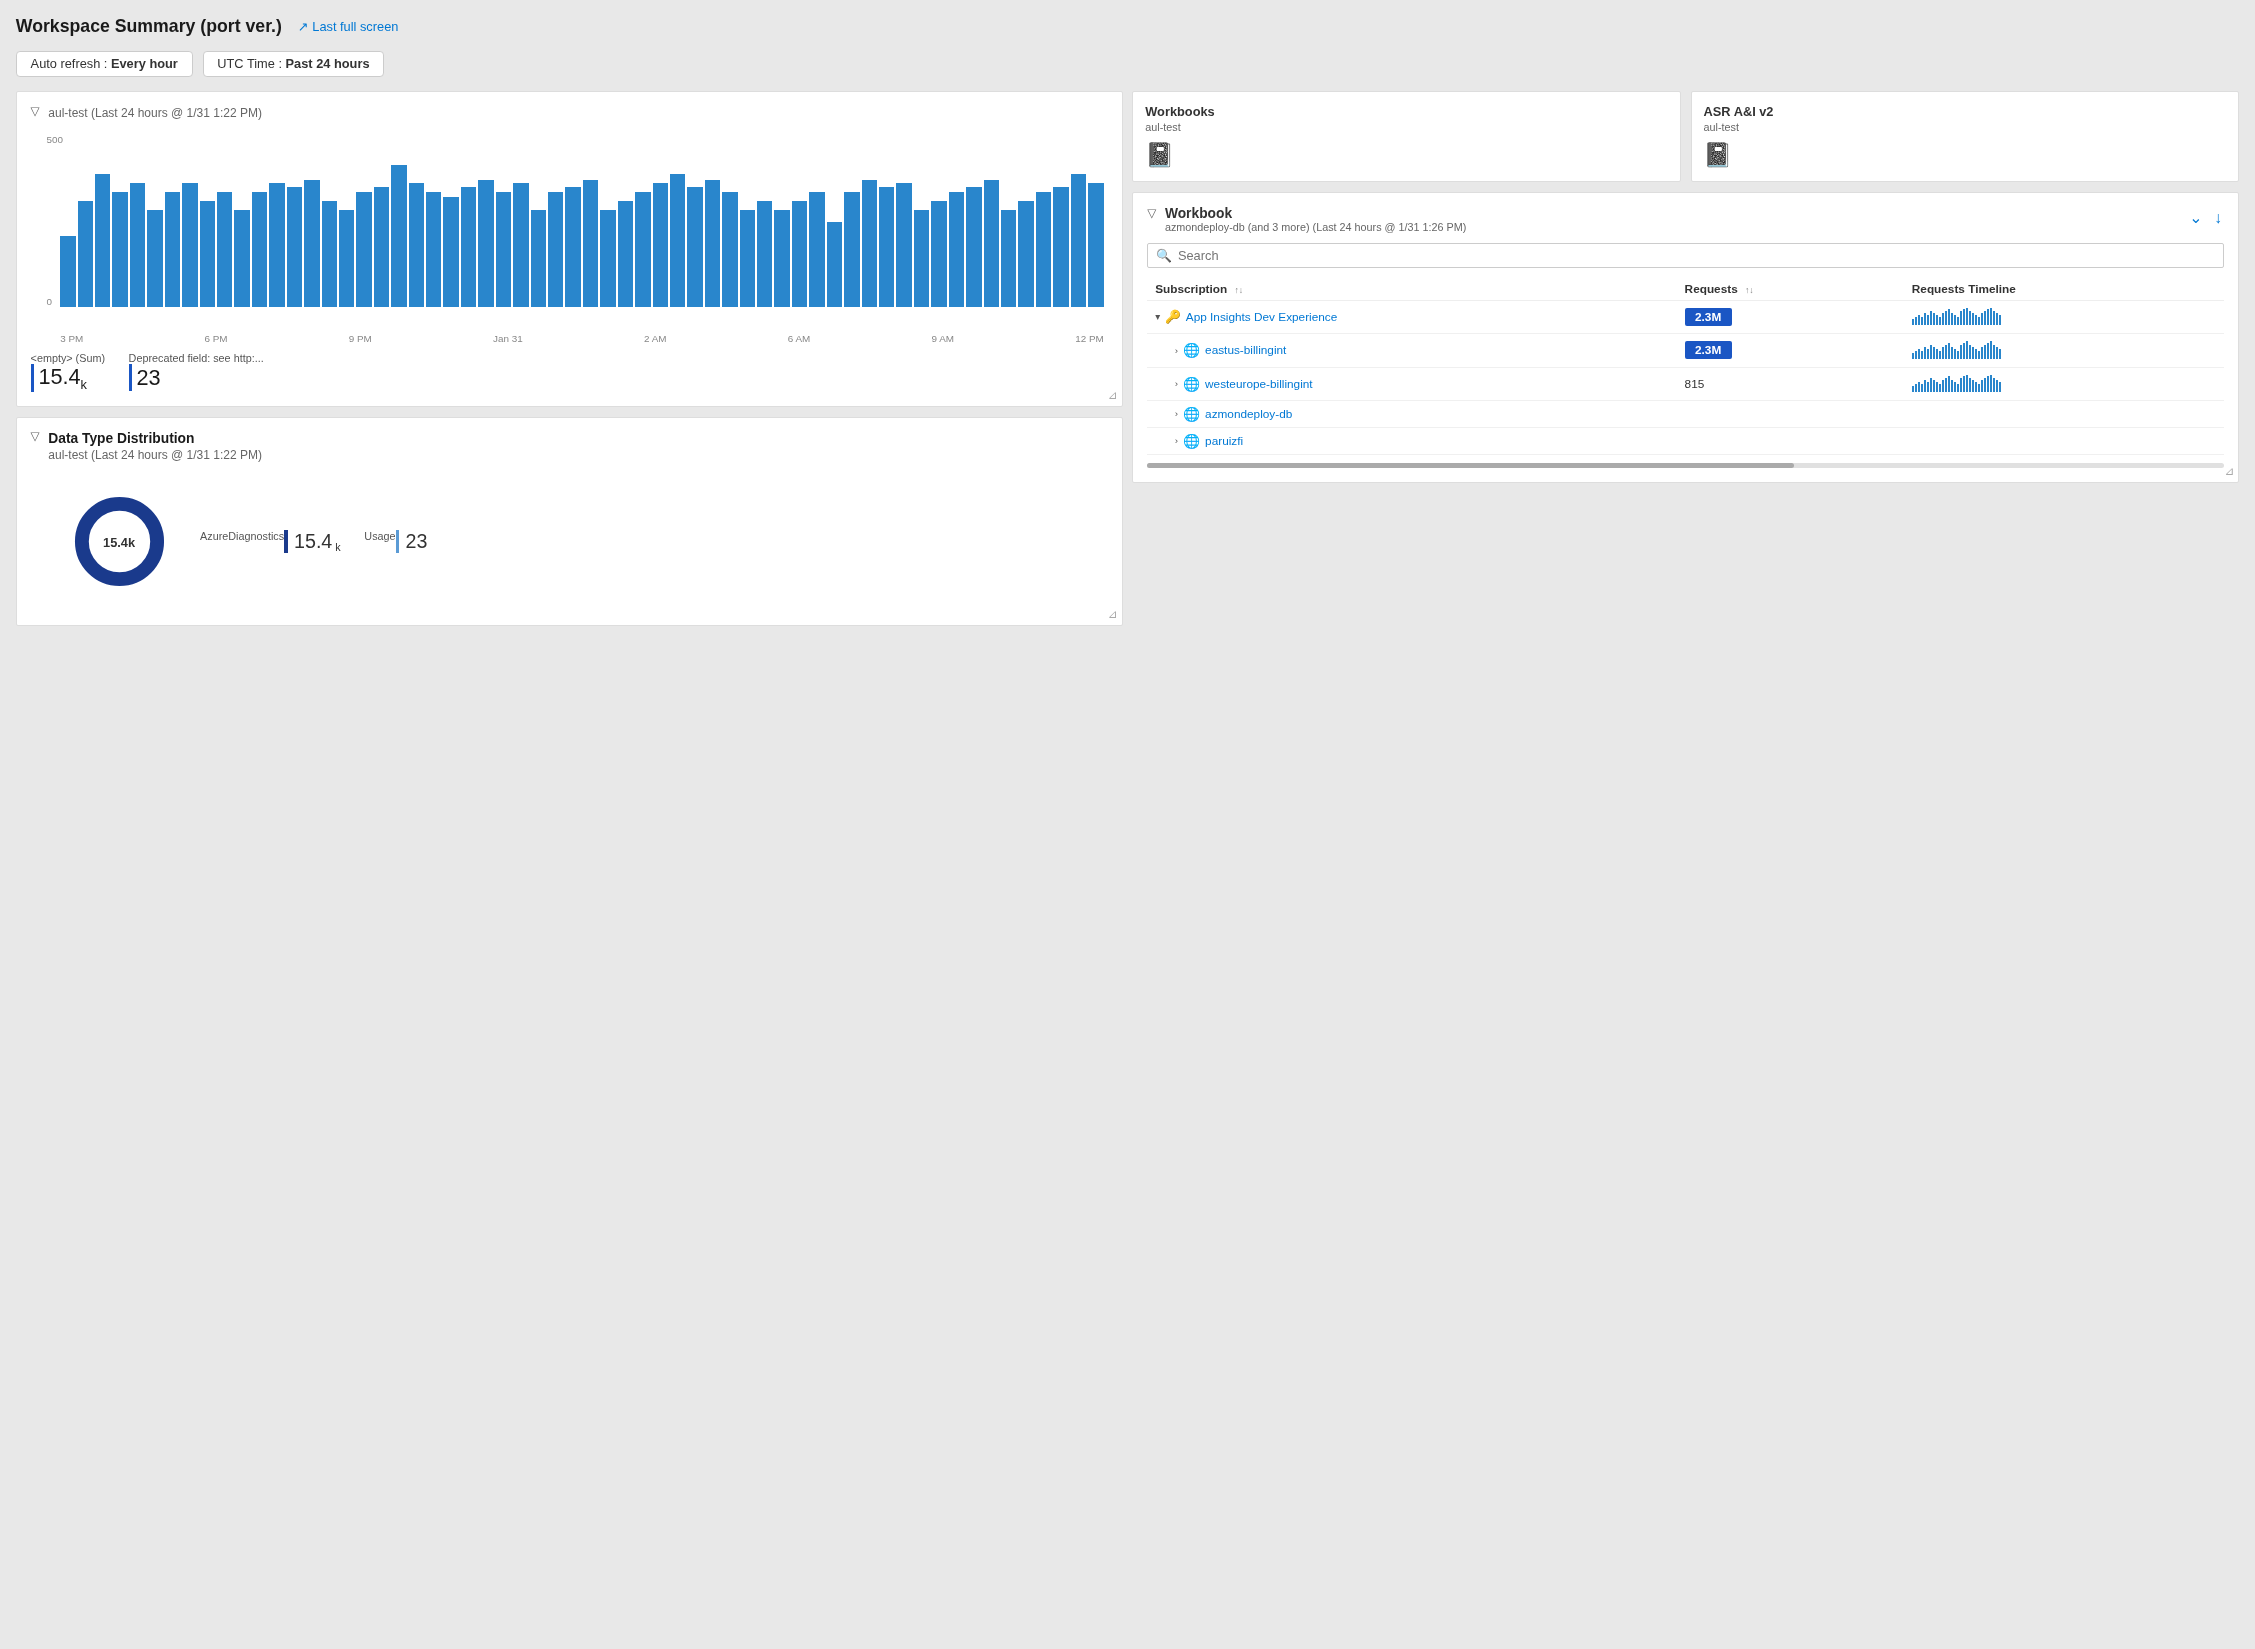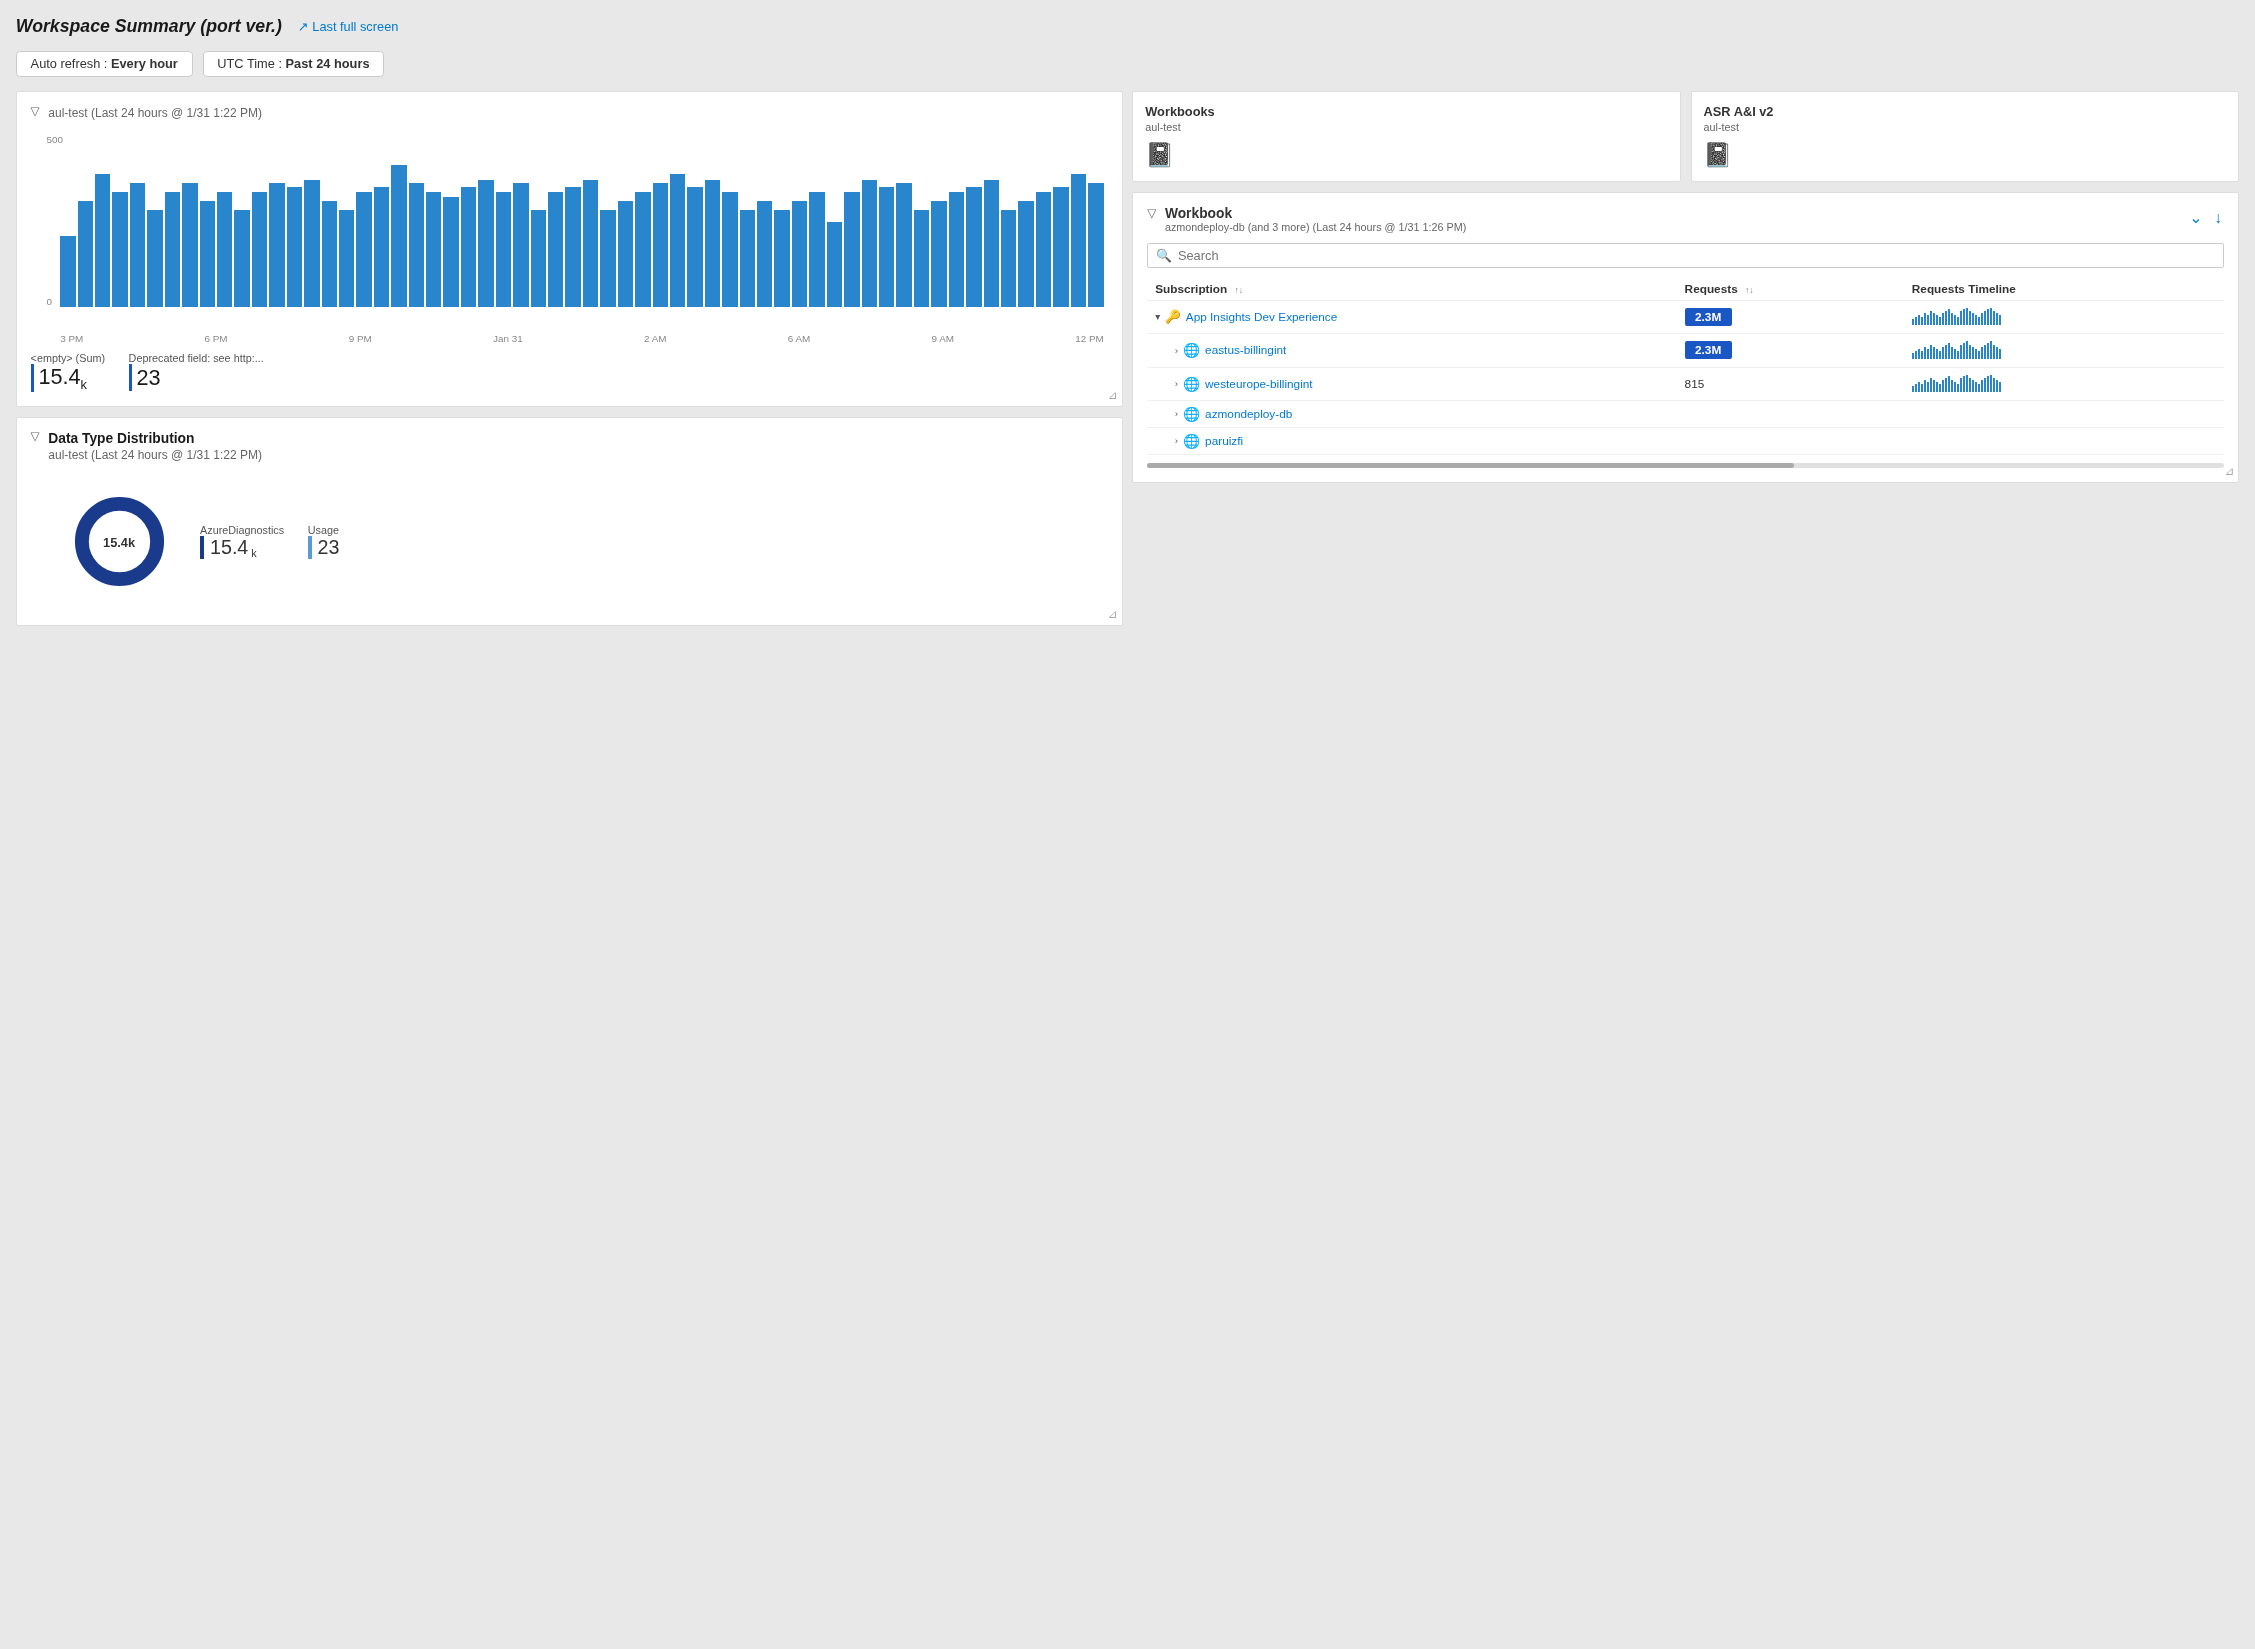--- a/index.html
+++ b/index.html
@@ -14,21 +14,20 @@
     .page-header {
       display: flex;
       align-items: center;
       gap: 15.8px;
       margin-bottom: 13.8px;
     }
     .page-title {
       font-size: 17.7px;
       font-weight: 600;
       color: #1a1a1a;
-      font-style: italic;
     }
     .exit-fullscreen {
       color: #0078d4;
       font-size: 12.8px;
       cursor: pointer;
       display: flex;
       align-items: center;
       gap: 3.9px;
       text-decoration: none;
     }
@@ -316,21 +315,21 @@
       font-size: 12.8px;
       font-weight: 600;
       text-align: center;
     }
     .donut-legend {
       display: flex;
       gap: 23.6px;
     }
     .donut-legend-item {
       display: flex;
-      flex-direction: column;
+      flex-direction: row;
     }
     .donut-legend-label {
       font-size: 10.8px;
       color: #555;
     }
     .donut-legend-val {
       font-size: 19.7px;
       font-weight: 300;
       display: flex;
       align-items: flex-end;

